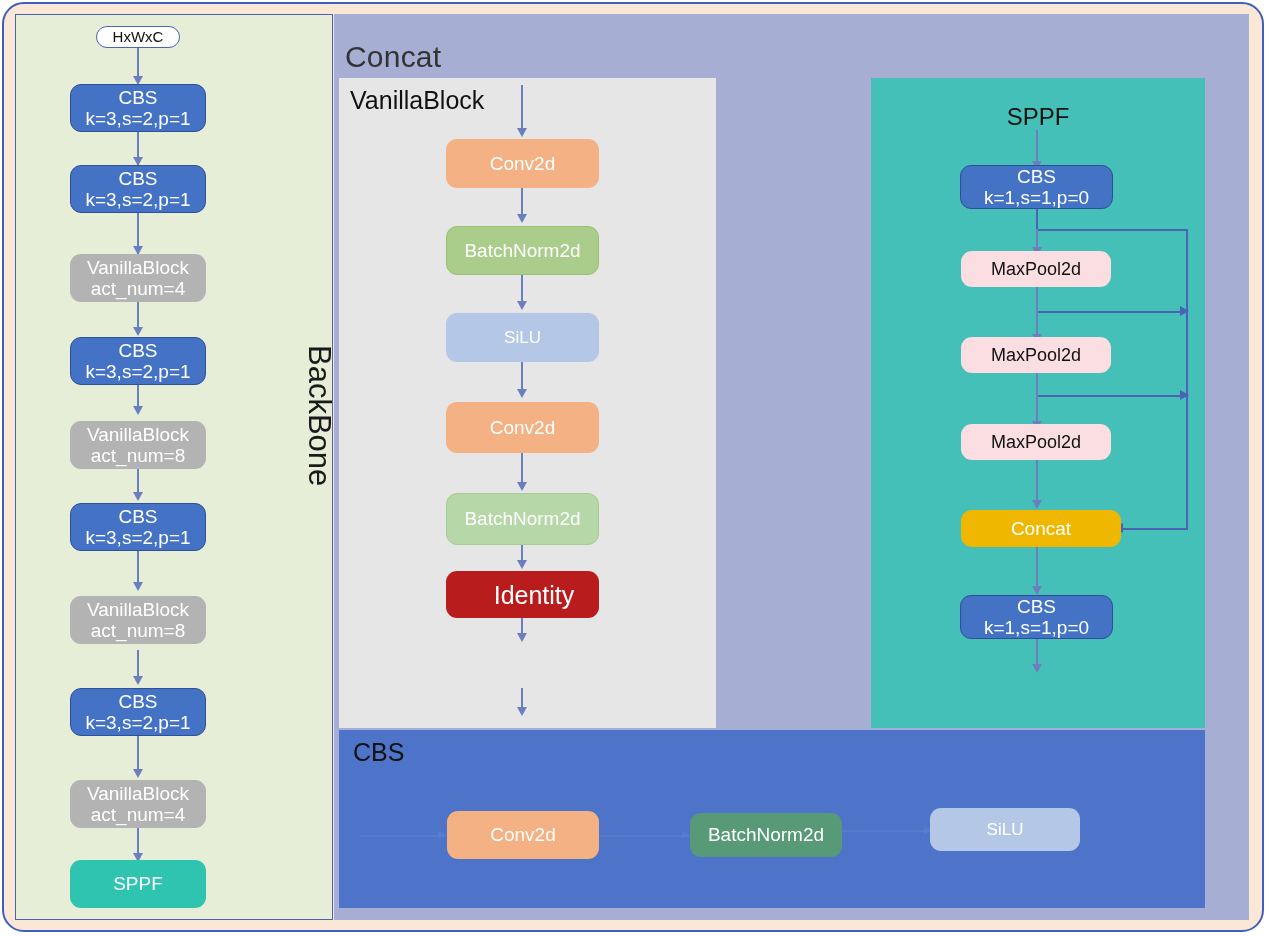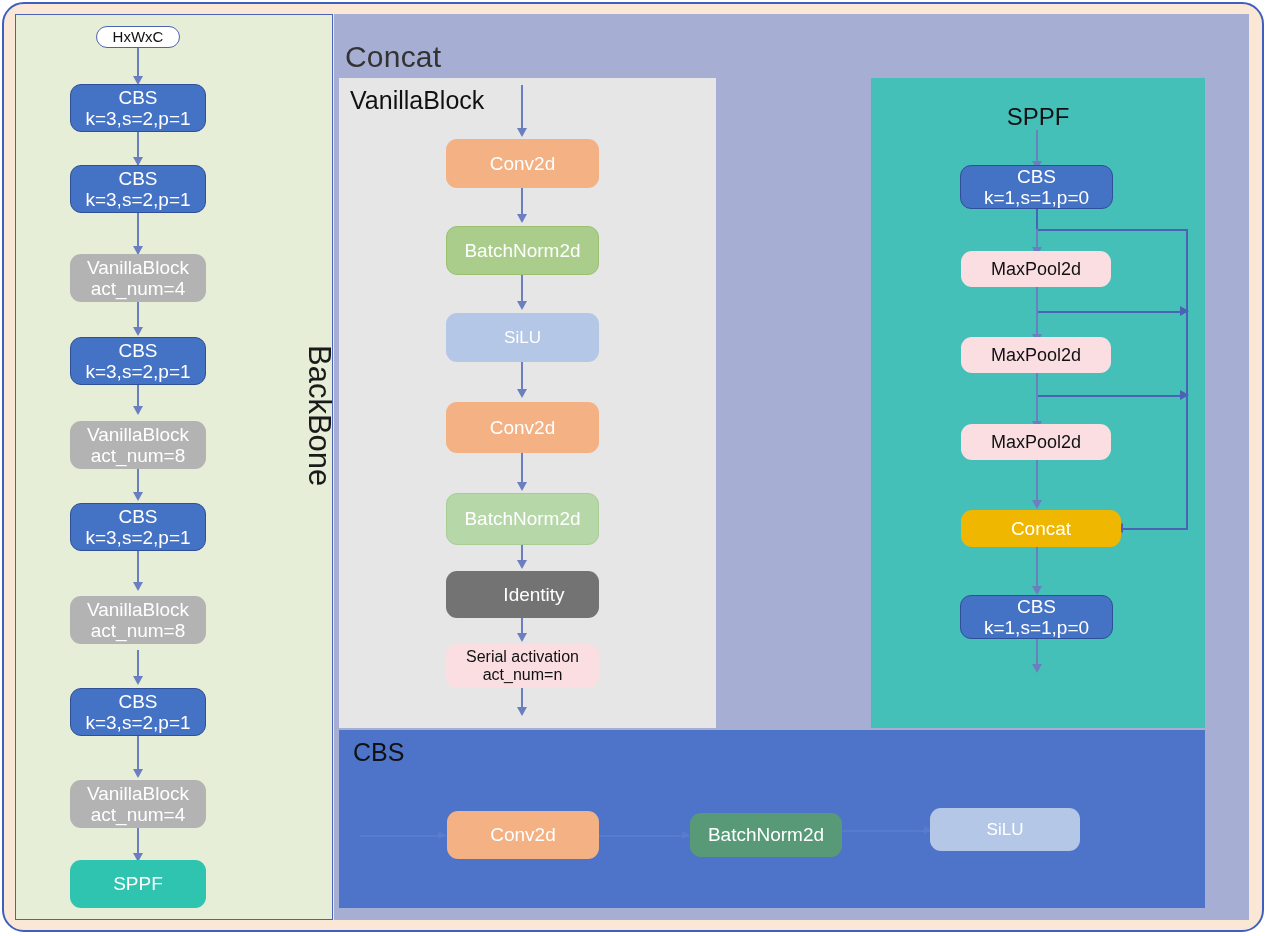--- a/index.html
+++ b/index.html
@@ -60,21 +60,21 @@
   .node .l1,.node .l2{display:block;white-space:nowrap;}
 
   .n-io{background:#ffffff;border:1px solid #4a63b5;color:#111;font-size:15px;}
   .n-cbs{background:#4472c4;border:1px solid #2f4f96;color:#ffffff;font-size:19px;}
   .n-vanilla{background:#b3b3b3;color:#ffffff;font-size:19px;}
   .n-sppf{background:#2ec4b0;color:#ffffff;font-size:19px;}
   .n-conv{background:#f4b183;color:#ffffff;font-size:19px;}
   .n-bn{background:#aacd8c;border:1px solid #9ac070;color:#ffffff;font-size:19px;}
   .n-bn2{background:#b6d7a8;border:1px solid #a6cd93;color:#ffffff;font-size:19px;}
   .n-silu{background:#b4c7e7;color:#ffffff;font-size:17px;text-align:center;}
-  .n-identity{background:#737373;color:#ffffff;font-size:19px;padding-left:23px;}
+  .n-identity{background:#b91c1c;color:#ffffff;font-size:25px;padding-left:23px;}
   .n-serial{background:#fadee2;color:#111;font-size:16px;}
   .n-pool{background:#fadee2;color:#111;font-size:18px;}
   .n-concat{background:#f0b700;color:#ffffff;font-size:19px;}
   .n-bn3{background:#589a78;color:#ffffff;font-size:19px;}
 
   
   .vline{position:absolute;width:0;border-left:2px solid #6b7fc0;}
   .hline{position:absolute;height:0;border-top:2px solid #4a63b5;}
   .arrow-dn{
     position:absolute;width:0;height:0;
@@ -223,24 +223,20 @@
   </div>
   <div class="vline" style="left:521px;top:545px;height:20px;"></div>
   <div class="arrow-dn" style="left:517px;top:560px;"></div>
 
   <div class="node n-identity" style="left:446px;top:571px;width:153px;height:47px;">
     <span class="l1">Identity</span>
   </div>
   <div class="vline" style="left:521px;top:618px;height:20px;"></div>
   <div class="arrow-dn" style="left:517px;top:633px;"></div>
 
-  <div class="node n-serial" style="left:446px;top:644px;width:153px;height:44px;">
-    <span class="l1">Serial activation</span>
-    <span class="l2">act_num=n</span>
-  </div>
   <div class="vline" style="left:521px;top:688px;height:24px;"></div>
   <div class="arrow-dn" style="left:517px;top:707px;"></div>
 
   <div class="sppf-panel">
     <div class="sppf-title">SPPF</div>
   </div>
 
   <div class="vline" style="left:1036px;top:130px;height:36px;"></div>
   <div class="arrow-dn" style="left:1032px;top:161px;"></div>
 

